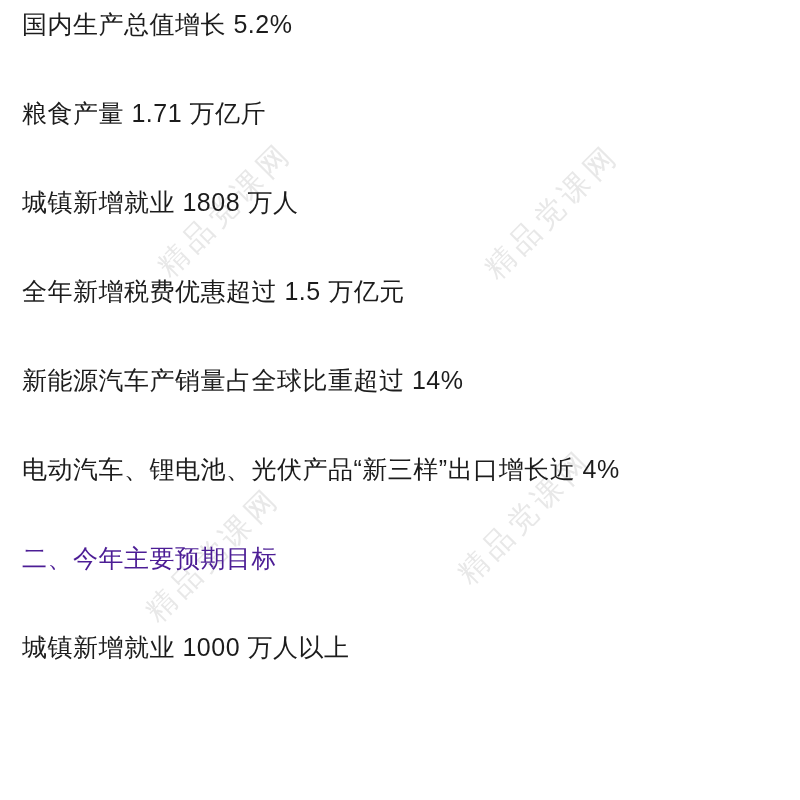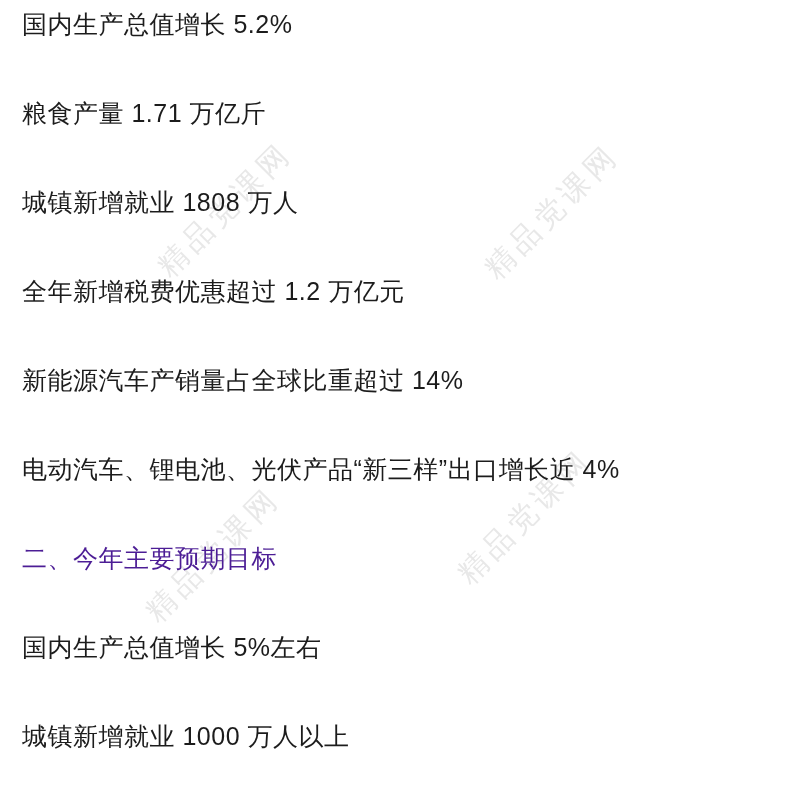--- a/index.html
+++ b/index.html
@@ -72,21 +72,20 @@
     <div class="wm wm-1">精品党课网</div>
     <div class="wm wm-2">精品党课网</div>
     <div class="wm wm-3">精品党课网</div>
     <div class="wm wm-4">精品党课网</div>
   </div>
 
   <div class="content">
     <p class="para">国内生产总值增长 5.2%</p>
     <p class="para">粮食产量 1.71 万亿斤</p>
     <p class="para">城镇新增就业 1808 万人</p>
-    <p class="para">全年新增税费优惠超过 1.2 万亿元</p>
+    <p class="para">全年新增税费优惠超过 1.5 万亿元</p>
     <p class="para">新能源汽车产销量占全球比重超过 14%</p>
     <p class="para">电动汽车、锂电池、光伏产品“新三样”出口增长近 4%</p>
     <p class="para heading">二、今年主要预期目标</p>
-    <p class="para">国内生产总值增长 5%左右</p>
     <p class="para">城镇新增就业 1000 万人以上</p>
   </div>
 
 </div>
 
 </body></html>

